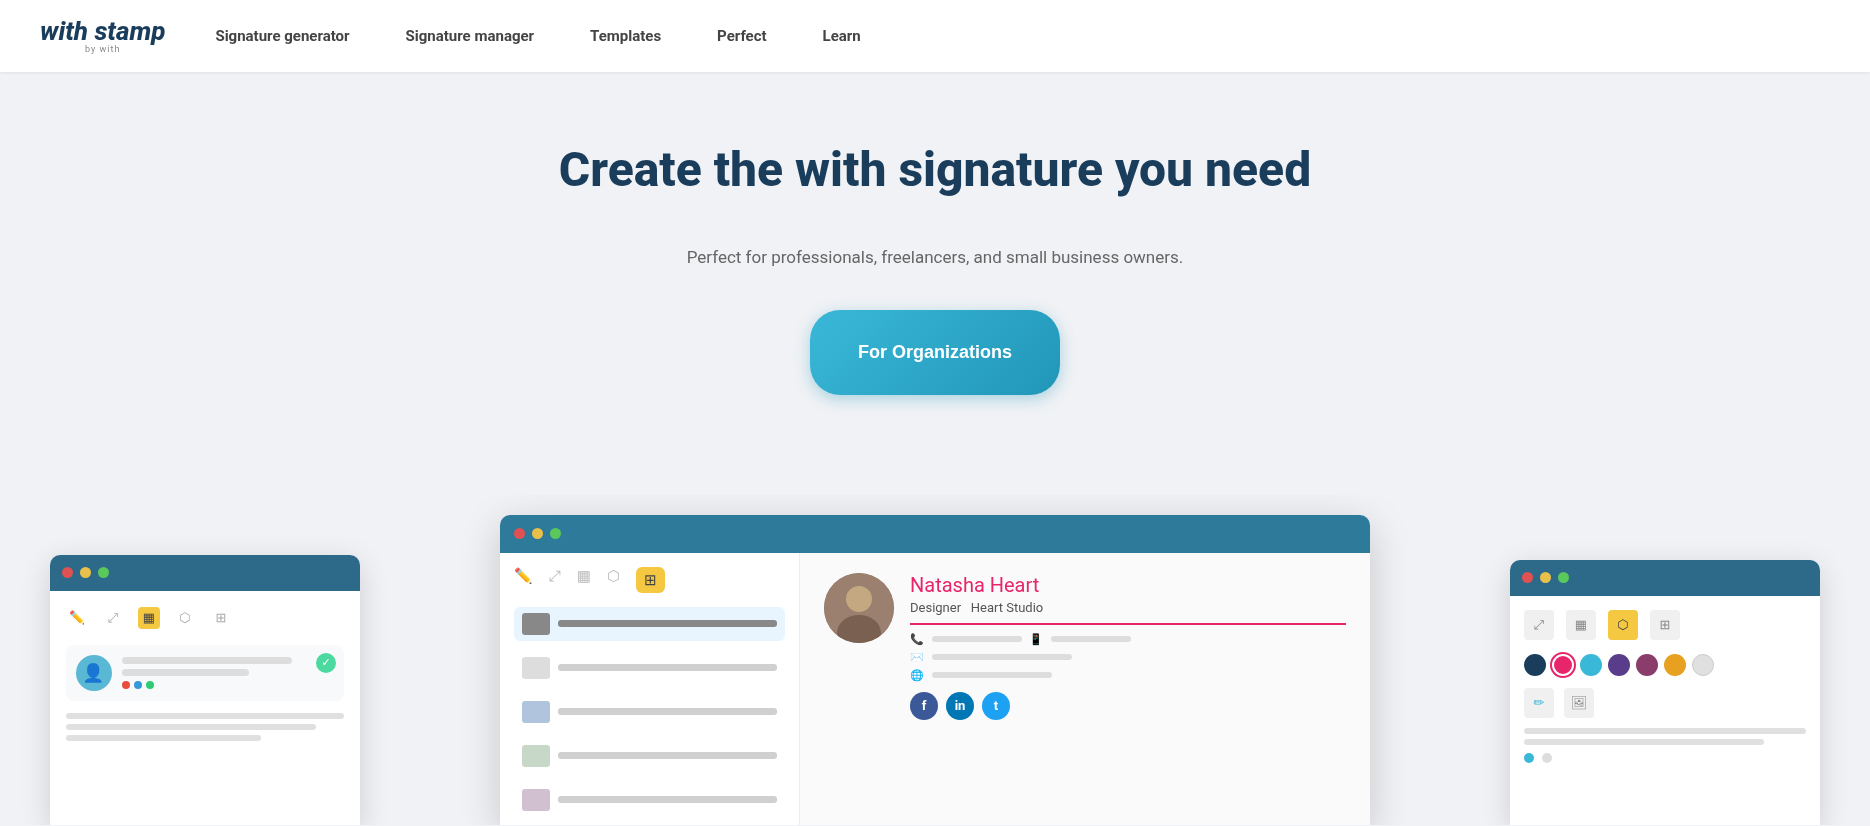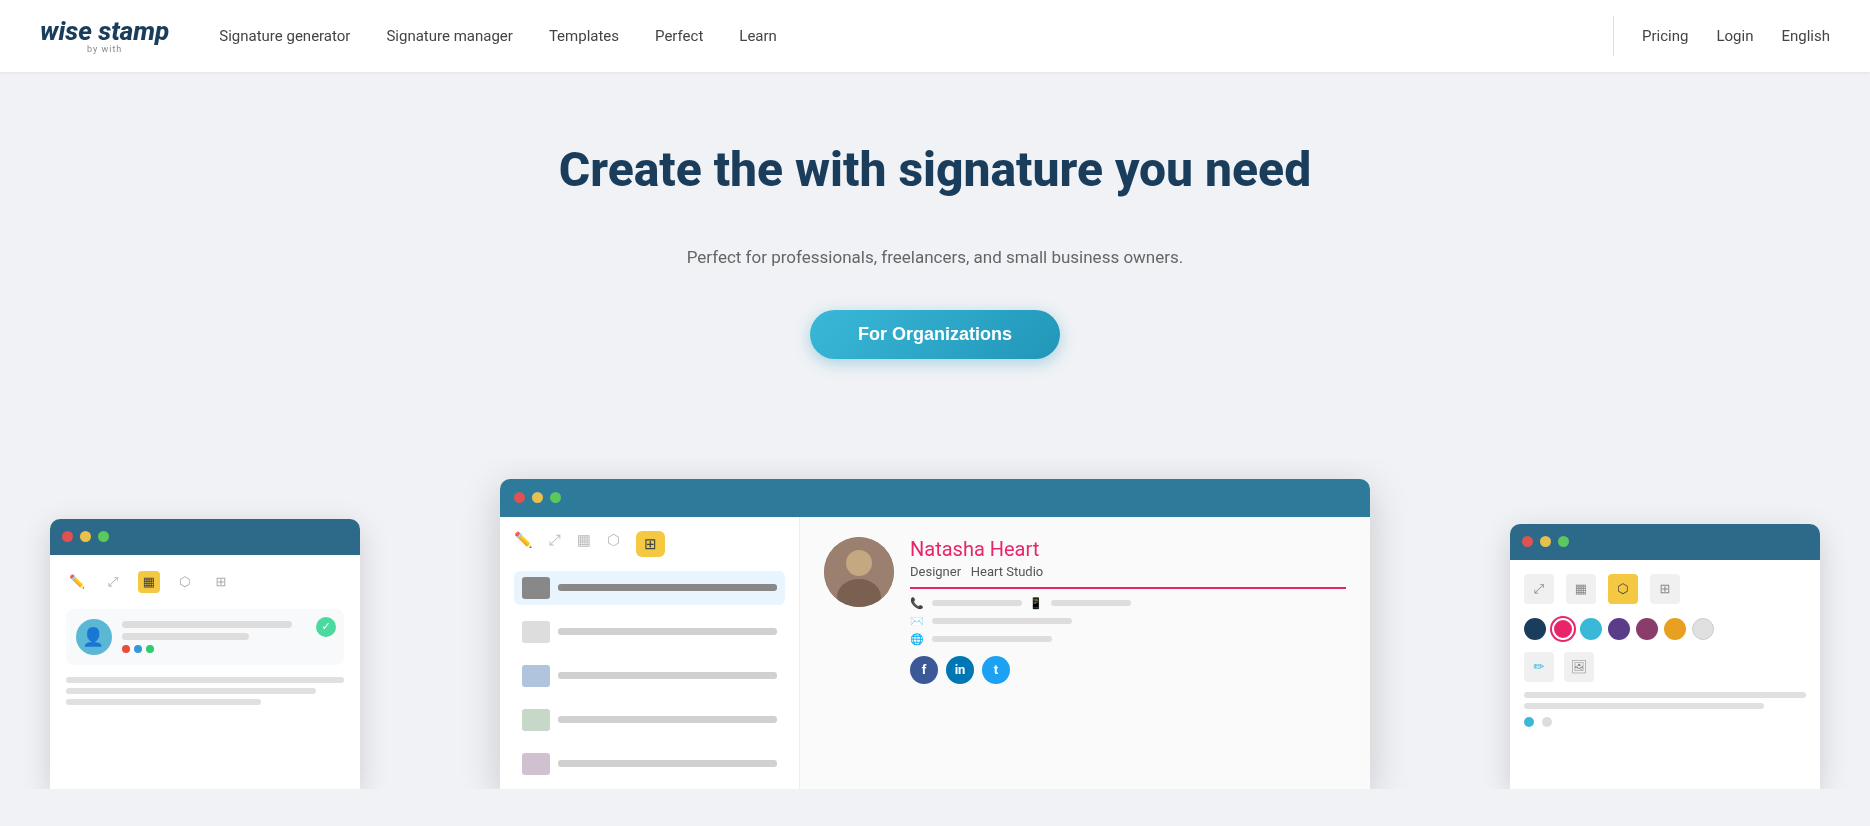--- a/index.html
+++ b/index.html
@@ -36,22 +36,23 @@
     .logo-sub {
       font-size: 9px;
       color: #888;
       display: block;
       text-align: center;
       letter-spacing: 1px;
     }
     .navbar-nav {
       display: flex;
       align-items: flex-end;
-      gap: 36px;
+      gap: 56px;
       flex: 1;
+      font-weight: bold;
     }
     .nav-item {
       font-size: 15px;
       color: #444;
       cursor: pointer;
       white-space: nowrap;
     }
     .navbar-right {
       display: flex;
       align-items: center;
@@ -103,21 +104,21 @@
       font-size: 18px;
       font-weight: 600;
       cursor: pointer;
       box-shadow: 0 4px 15px rgba(46,201,138,0.35);
     }
     .btn-organizations {
       background: linear-gradient(135deg, #3ab8d8, #2196b8);
       color: #fff;
       border: none;
       border-radius: 30px;
-      padding: 14px 48px;
+      padding: 32px 48px;
       font-size: 18px;
       font-weight: 600;
       cursor: pointer;
       box-shadow: 0 4px 15px rgba(33,150,184,0.35);
     }
 
     
     .screenshots-area {
       position: relative;
       width: 100%;
@@ -462,37 +463,31 @@
     }
     .r-tool.active-r { background: #f5c842; color: #444; }
     .r-line { height: 6px; border-radius: 3px; background: #e0e0e0; margin-bottom: 5px; }
   </style>
 </head>
 <body>
 
 <nav class="navbar">
   <div class="navbar-logo">
     <div>
-      <span class="logo-text">wise stamp</span>
+      <span class="logo-text">with stamp</span>
       <span class="logo-sub">by with</span>
     </div>
   </div>
   <nav class="navbar-nav">
     <span class="nav-item">Signature generator</span>
     <span class="nav-item">Signature manager</span>
     <span class="nav-item">Templates</span>
     <span class="nav-item">Perfect</span>
     <span class="nav-item">Learn</span>
   </nav>
-  <div class="navbar-right">
-    <span class="nav-divider"></span>
-    <span class="nav-right-item">Pricing</span>
-    <span class="nav-right-item">Login</span>
-    <span class="nav-right-item">English</span>
-  </div>
 </nav>
 
 <section class="hero">
   <h1 class="hero-title">Create the with signature you need</h1>
   <p class="hero-subtitle">
     <br>
     <span>Perfect for professionals, freelancers, and small business owners.</span>
   </p>
   <div class="hero-buttons">
     <button class="btn-organizations">For Organizations</button>

